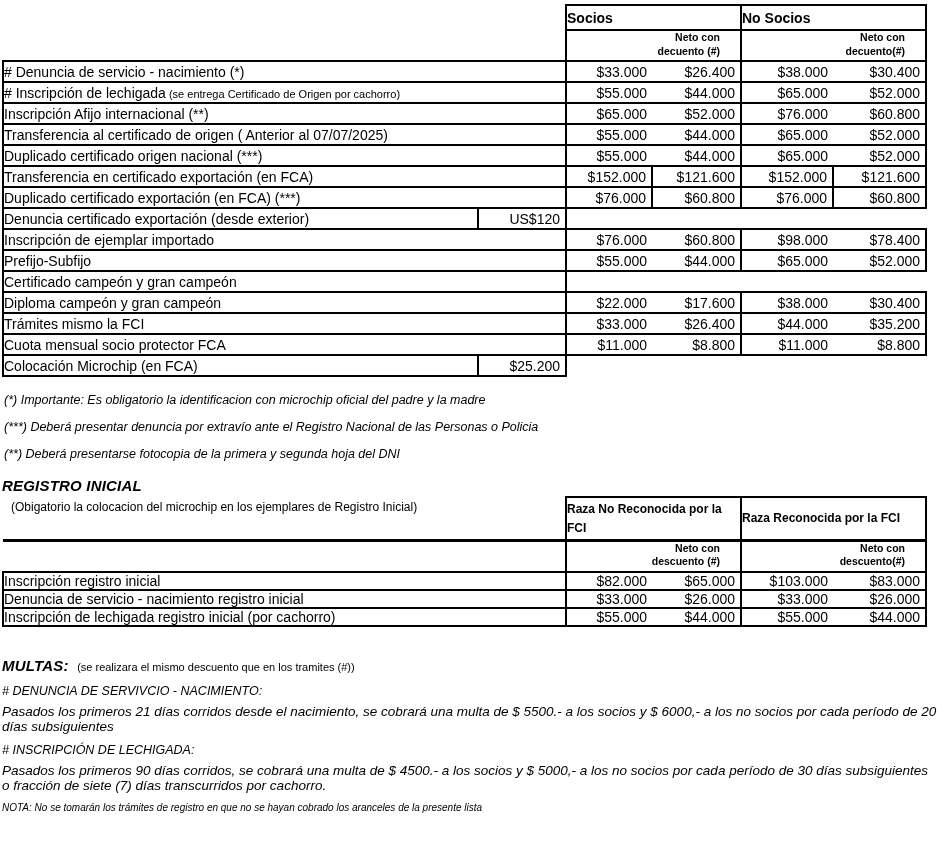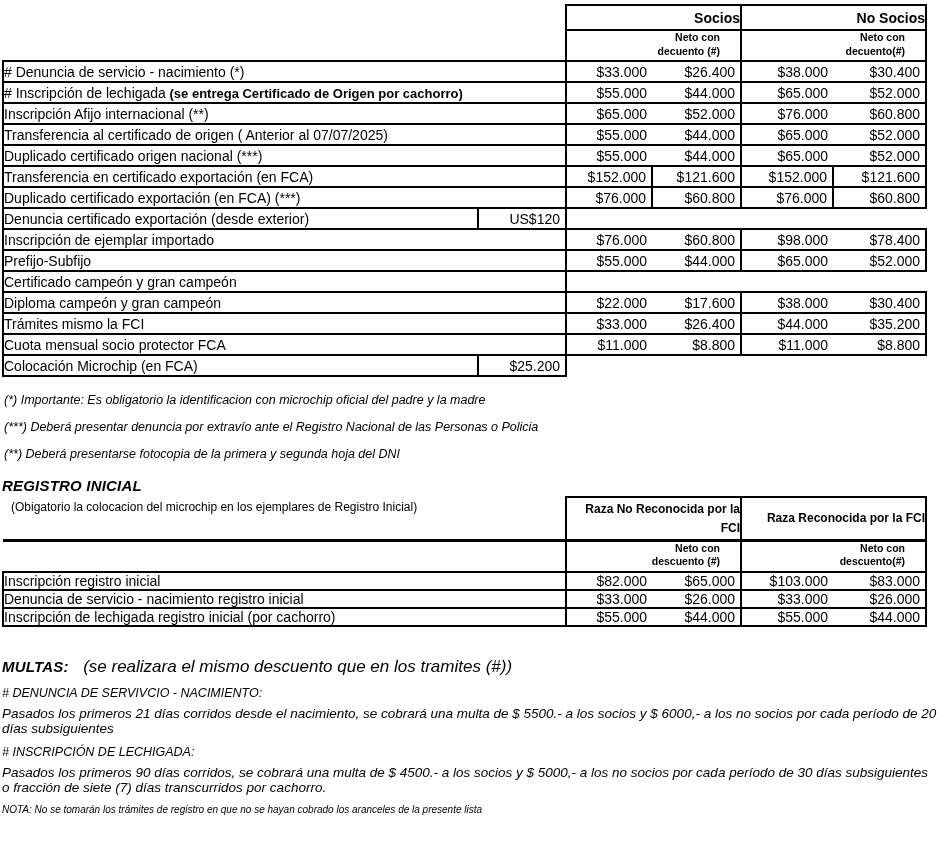--- a/index.html
+++ b/index.html
@@ -10,23 +10,23 @@
     font-family: "Liberation Sans", sans-serif;
     padding-top: 4px;
     overflow: hidden;
   }
   table { border-collapse: collapse; table-layout: fixed; margin-left: 2px; }
   td { padding: 0; overflow: hidden; }
   .b { border: 2px solid #000; }
   .blank { border: none; }
   .nr { border-right-style: hidden; }
   .desc { font-size: 14px; white-space: nowrap; }
-  .small { font-size: 13px; font-weight: bold; }
+  .small { font-size: 11px; }
   .price, .special { text-align: right; padding-right: 5px; font-size: 14px; white-space: nowrap; }
-  .ghead { font-weight: bold; text-align: right; font-size: 14px; }
+  .ghead { font-weight: bold; text-align: left; font-size: 14px; }
   .subhead {
     font-weight: bold; text-align: right; font-size: 10.5px;
     padding-right: 20px; padding-bottom: 2px;
     white-space: pre-line; line-height: 1.3; vertical-align: bottom;
   }
   .hnote { border: none; vertical-align: top; font-size: 12px; padding: 3px 0 0 8px; white-space: nowrap; }
   .subdesc { border: none; border-top: 3px solid #000; }
   #t-registro-inicial .ghead { font-size: 12px; white-space: pre-line; line-height: 1.55; }
   #t-registro-inicial .subhead { border-top-width: 3px; }
   #t-aranceles tr.h1 { height: 25px; }
@@ -34,21 +34,21 @@
   #t-aranceles tr.data { height: 21px; }
   #t-registro-inicial tr.h1 { height: 43px; }
   #t-registro-inicial tr.h2 { height: 30px; }
   #t-registro-inicial tr.data { height: 18px; }
 
   .fnotes { margin: 16px 0 0 2px; }
   .fnote { font-style: italic; font-size: 12.5px; margin: 0 0 13px 2px; }
   .registro-h { font-weight: bold; font-style: italic; font-size: 15px; margin: 16px 0 2px 2px; letter-spacing: .2px; }
   .multas-line { margin: 30px 0 0 2px; }
   .multas-title { font-weight: bold; font-style: italic; font-size: 15px; letter-spacing: .2px; }
-  .multas-note { font-style: italic; font-size: 17px; margin-left: 10px; }
+  .multas-note { font-size: 11px; margin-left: 4px; }
   .m-sub { font-style: italic; font-size: 12.5px; margin: 9px 0 0 2px; }
   .m-para { font-style: italic; font-size: 13.5px; line-height: 15px; margin: 6px 0 0 2px; width: 935px; }
   .m-nota { font-style: italic; font-size: 10px; margin: 9px 0 1px 2px; }
 </style>
 </head>
 <body>
 
 <table id="t-aranceles">
     <colgroup>
       <col style="width: 475px;">

